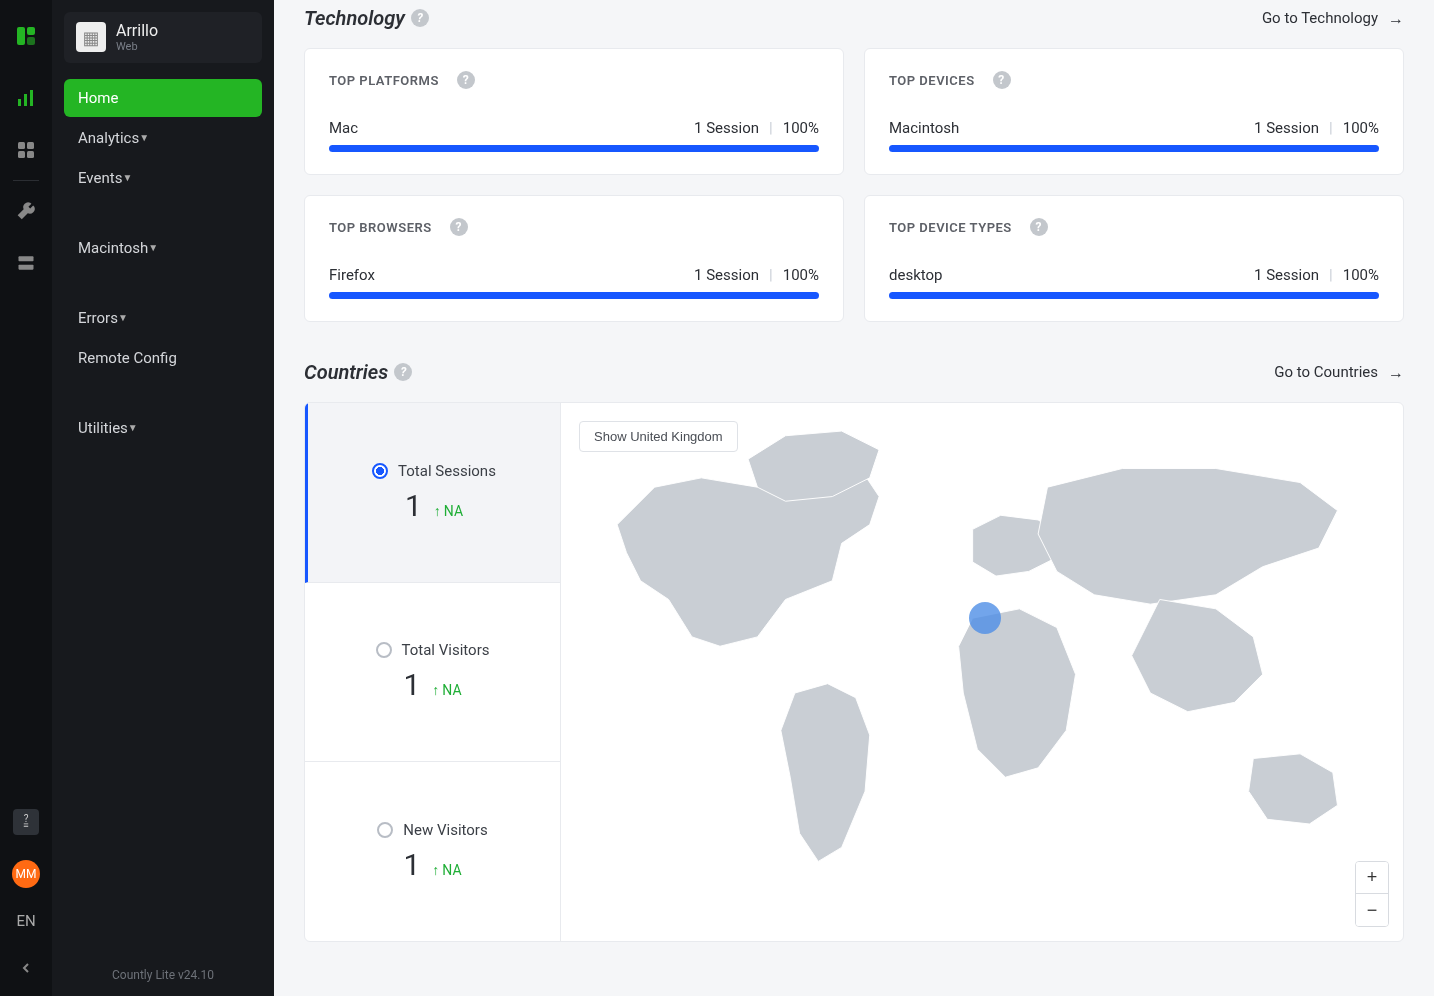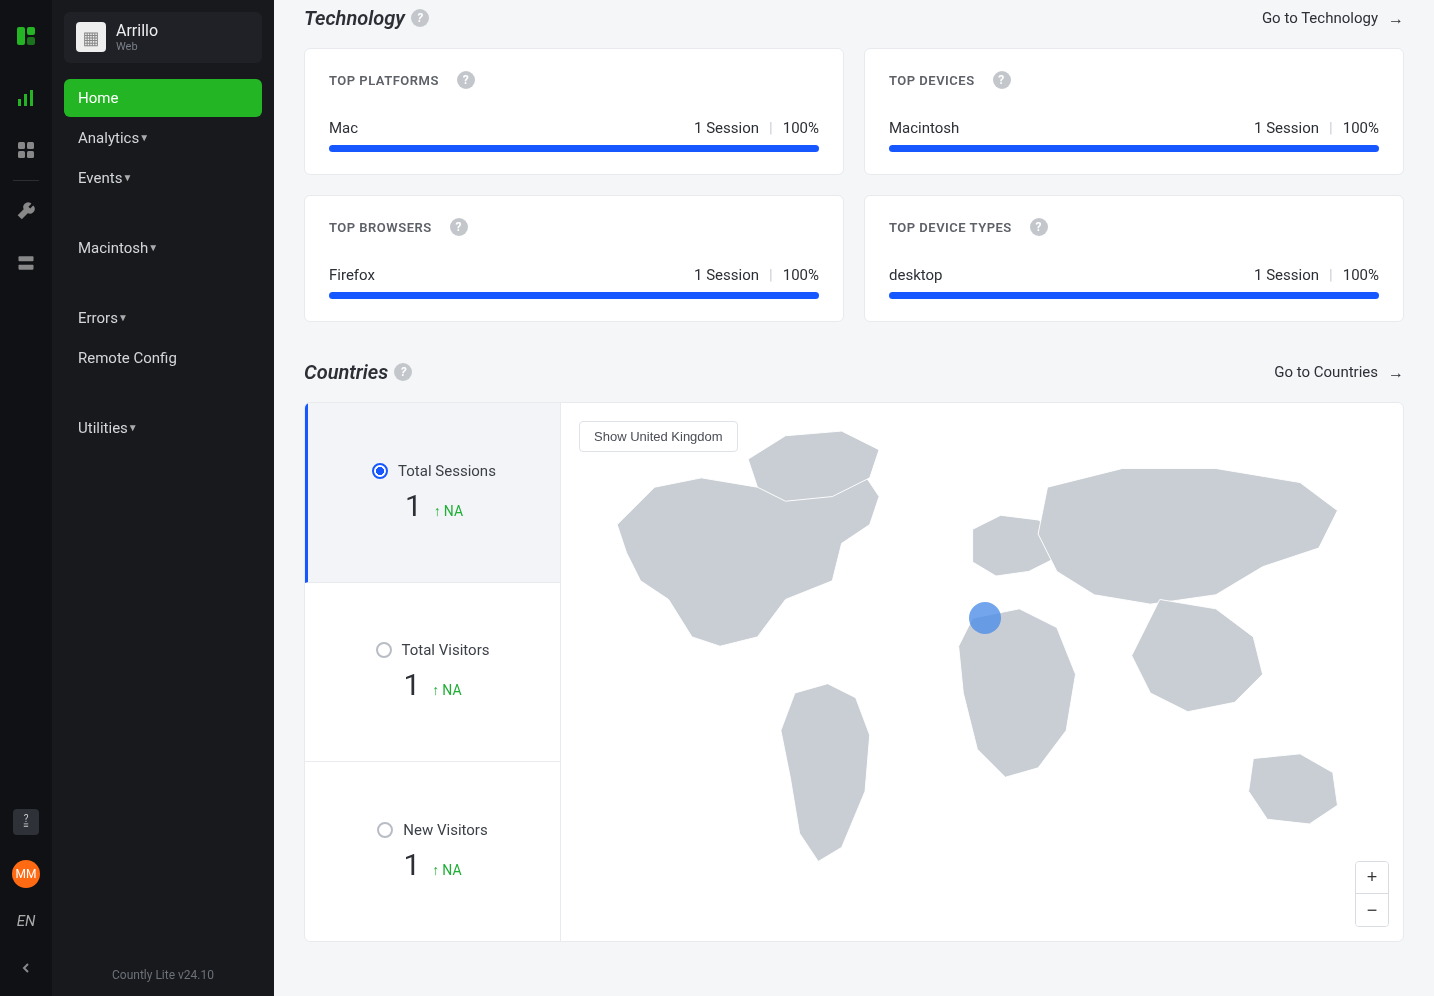--- a/index.html
+++ b/index.html
@@ -34,21 +34,21 @@
   .rail .rail-icon.logo { color:#24b524; margin-bottom: 18px;}
   .rail .rail-icon.active { color:#24b524; }
   .rail .rail-divider { width: 26px; height:1px; background:#2b2e33; margin:4px 0;}
   .rail .spacer { flex: 1; }
   .rail .square-help {
     width:26px;height:26px;border-radius:4px;background:#2e3238;
     display:flex;align-items:center;justify-content:center;color:#ccc;font-size:13px;
     flex-direction:column;line-height:0.7;
   }
   .rail .avatar { width:28px;height:28px;border-radius:50%;background:#ff6a13;color:#fff;font-size:12px;display:flex;align-items:center;justify-content:center;}
-  .rail .lang { color:#aaa; font-size:15px; margin:12px 0;font-style:italic;}
+  .rail .lang { color:#aaa; font-size:15px; margin:12px 0;}
   .rail .collapse { color:#888; margin-bottom:10px;}
 
   
   .sidebar {
     width: 222px;
     background: #17191d;
     color: #ccc;
     display: flex;
     flex-direction: column;
     padding-top: 12px;

